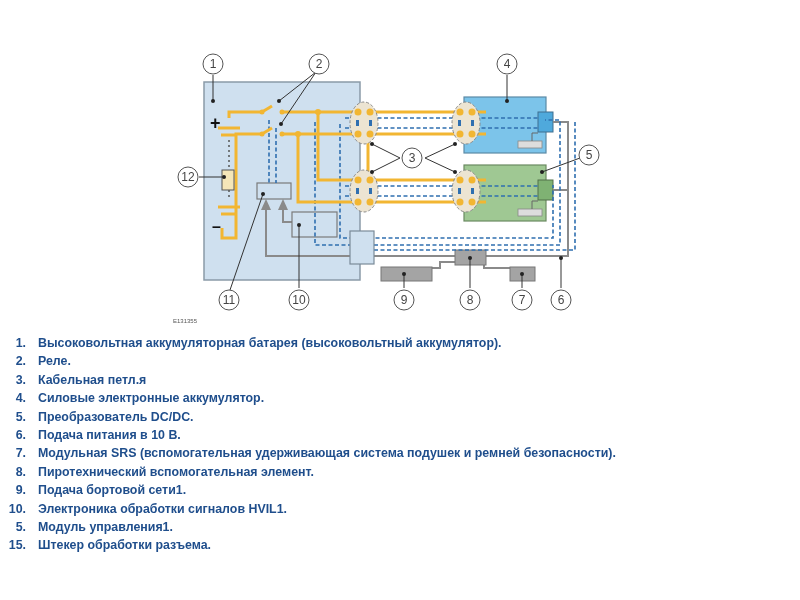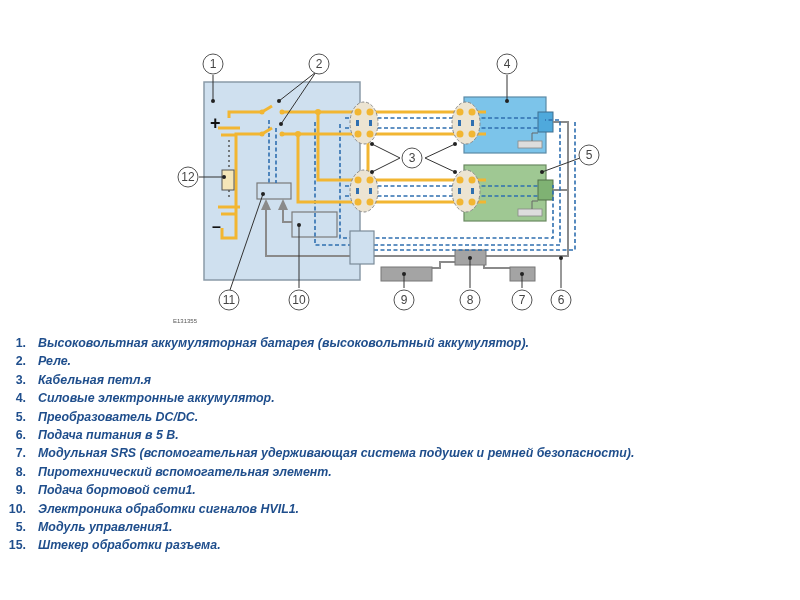--- a/index.html
+++ b/index.html
@@ -3,21 +3,21 @@
 <meta charset="utf-8">
 <style>
   html, body { margin:0; padding:0; background:#ffffff; }
   body { width:800px; height:600px; position:relative; overflow:hidden; font-family:"Liberation Sans", sans-serif; }
   #diagram { position:absolute; left:0; top:0; }
   .callout-text { font-family:"Liberation Sans", sans-serif; font-size:12px; fill:#444; }
   .figure-code { position:absolute; left:173px; top:318px; font-size:6px; color:#555; font-family:"Liberation Sans", sans-serif; }
   .legend { position:absolute; left:0; top:334px; list-style:none; margin:0; padding:0; }
   .legend li { height:18.4px; line-height:18.4px; font-size:12.4px; font-weight:bold; color:#1f4e8c; white-space:nowrap; position:relative; }
   .legend .num { position:absolute; width:26px; text-align:right; left:0; }
-  .legend .txt { position:absolute; left:38px;font-style:italic; }
+  .legend .txt { position:absolute; left:38px; }
 </style>
 </head>
 <body>
 
 <svg id="diagram" width="800" height="330" viewBox="0 0 800 330">
 
   <rect x="204" y="82" width="156" height="198" fill="#cfe0ef" stroke="#8a9aa8" stroke-width="1.5"></rect>
 
   <rect x="464" y="97" width="82" height="56" fill="#7cc4ea" stroke="#5b8aa6" stroke-width="1.2"></rect>
   <rect x="538" y="112" width="15" height="20" fill="#4fa9dc" stroke="#3f6f8f" stroke-width="1"></rect>
@@ -240,21 +240,21 @@
   <li>
       <span class="num">4.</span>
       <span class="txt">Силовые электронные аккумулятор.</span>
     </li>
   <li>
       <span class="num">5.</span>
       <span class="txt">Преобразователь DC/DC.</span>
     </li>
   <li>
       <span class="num">6.</span>
-      <span class="txt">Подача питания в 5 В.</span>
+      <span class="txt">Подача питания в 10 В.</span>
     </li>
   <li>
       <span class="num">7.</span>
       <span class="txt">Модульная SRS (вспомогательная удерживающая система подушек и ремней безопасности).</span>
     </li>
   <li>
       <span class="num">8.</span>
       <span class="txt">Пиротехнический вспомогательная элемент.</span>
     </li>
   <li>

